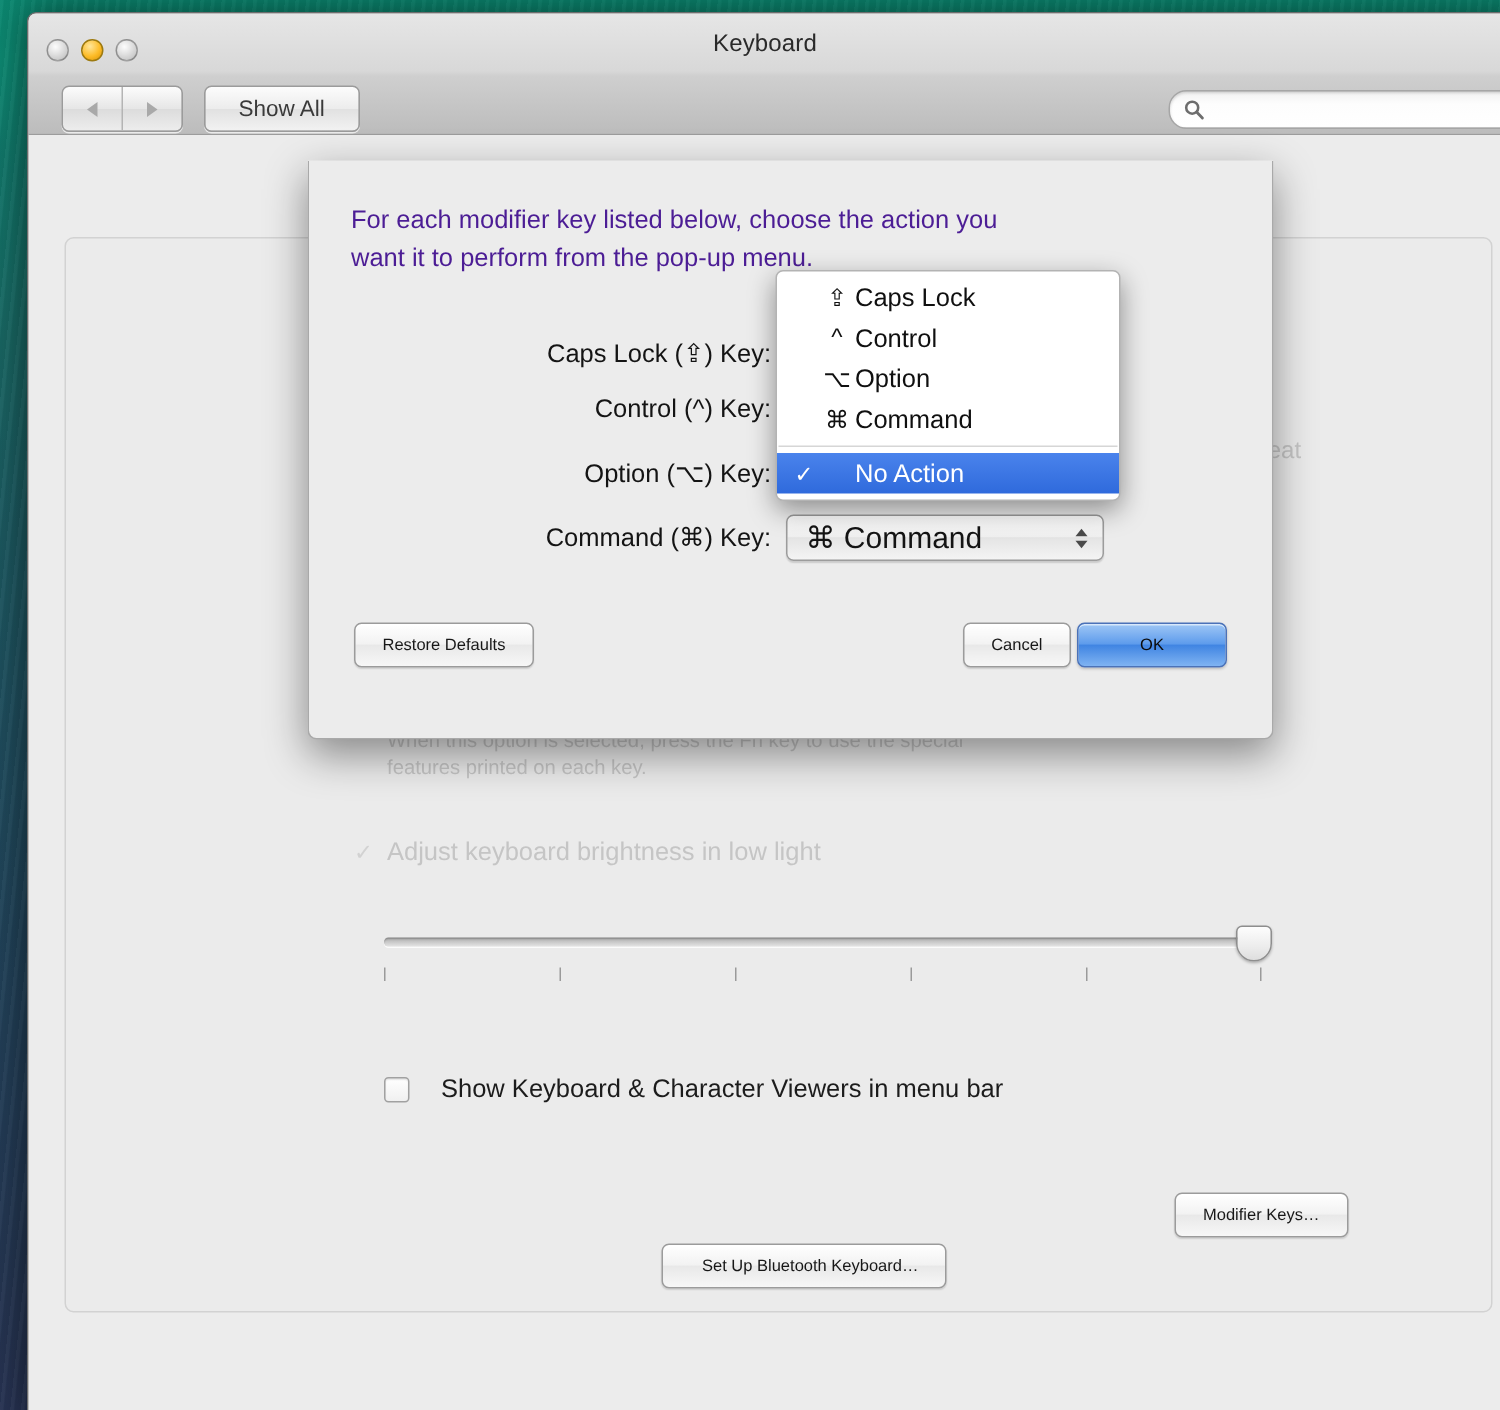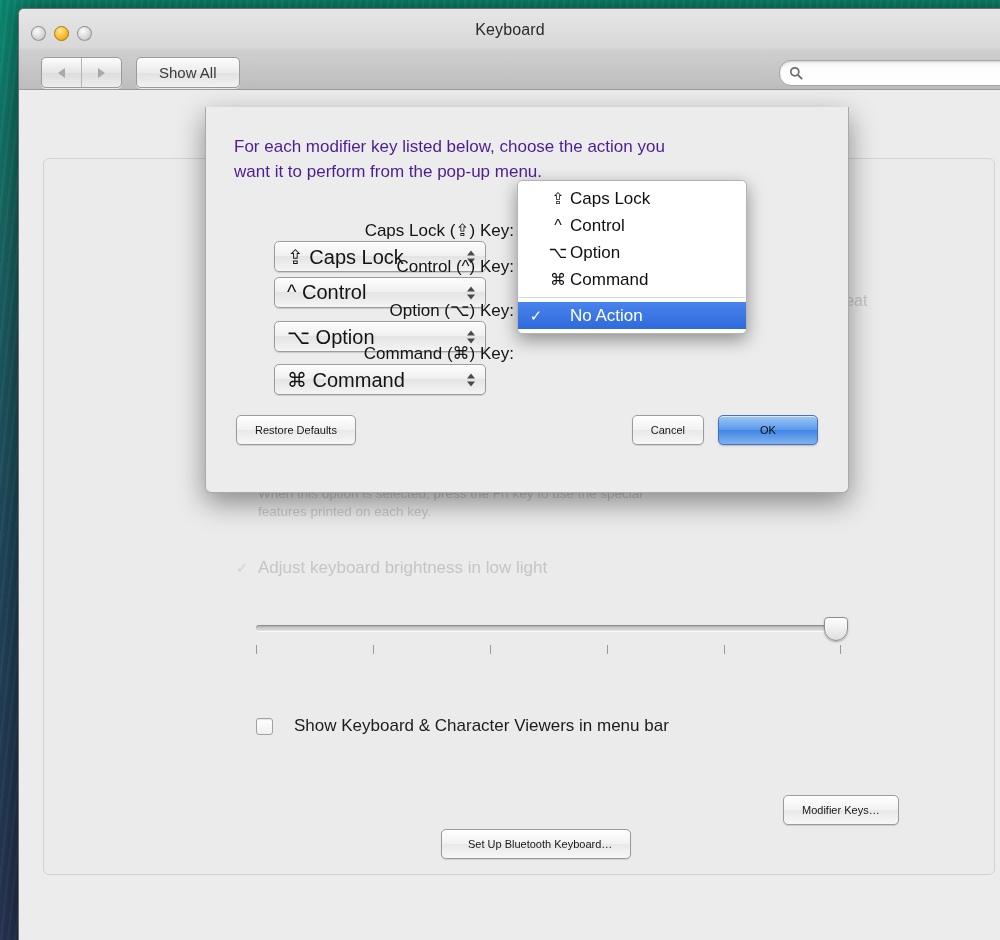--- a/index.html
+++ b/index.html
@@ -235,21 +235,21 @@
     border-radius: 0 0 6px 6px;
     box-shadow: 0 10px 28px rgba(0,0,0,0.42);
     z-index: 20;
   }
   #sheet-intro {
     position:absolute; left:28px; top:28px; width:580px;
     font-size:17px; color:#4c1d95; line-height:1.45;
   }
   .row {
     position:absolute;
-    display:flex; align-items:center;flex-direction:column;
+    display:flex; align-items:center;
   }
   .row .lbl {
     width: 278px; text-align:right; padding-right:10px;
     font-size:17px; color:#141414;
   }
   .popup {
     box-sizing:border-box;
     position:relative;
     width: 212px; height: 31px;
     border:1px solid #9c9c9c; border-radius:5px;
@@ -272,21 +272,21 @@
   #row-ctrl { left:30px; top:150px; }
   #row-opt  { left:30px; top:193px; }
   #row-cmd  { left:30px; top:236px; }
 
   #sheet-buttons {
     position:absolute; left:0; right:0; top:308px;
     padding: 0 30px;
     display:flex; align-items:center;
   }
   #restore-defaults { }
-  #sheet-right { margin-left:auto; display:flex; gap:14px;justify-content:space-between; }
+  #sheet-right { margin-left:auto; display:flex; gap:4px;justify-content:space-between; }
   .btn.default {
     border-color:#4b72b8;
     background: linear-gradient(to bottom,#9fc7f5,#5d9bec 48%,#3f84e2 50%,#7fb3f2);
     color:#0b0b0b;
     box-shadow: 0 1px 2px rgba(0,0,0,.22), inset 0 1px 0 rgba(255,255,255,.6);
     min-width:100px;
   }
 
   
   #menu {

